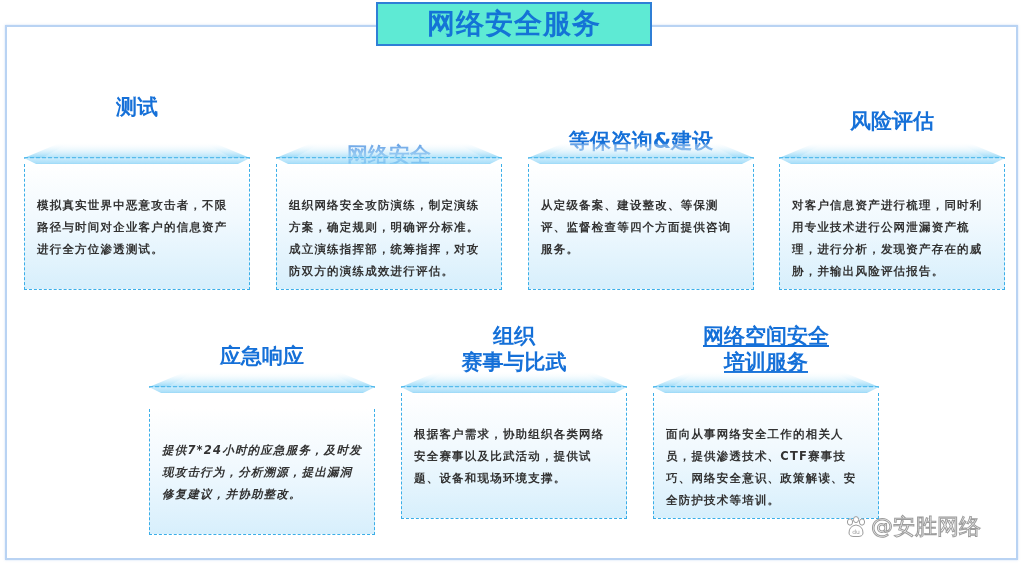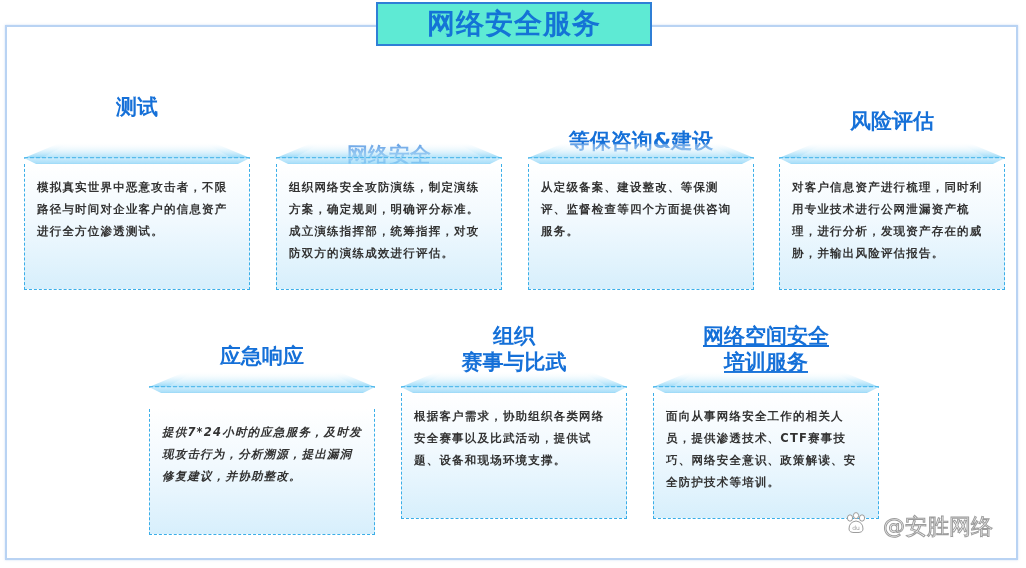--- a/index.html
+++ b/index.html
@@ -25,27 +25,27 @@
     color: #1570d8; font-weight: bold; font-size: 21px; line-height: 26px;
   }
   .lid {
     position: absolute; left: -2px; width: 230px; height: 22px;
   }
   .lid svg { display: block; }
   .box {
     position: absolute; left: 0; width: 226px; box-sizing: border-box;
     border: 1.5px dashed #3aaee8; border-top: none;
     background: linear-gradient(to bottom, #ffffff 0%, #f1f9fe 45%, #d7effc 100%);
-    padding: 12px 10px 0 12px;
+    padding: 30px 10px 0 12px;
     color: #333333; font-size: 11.5px; line-height: 22px; letter-spacing: 1.2px;
     font-weight: bold;
   }
   .watermark {
     position: absolute; left: 845px; top: 512px;
-    display: flex; align-items: flex-start; gap: 16px;
+    display: flex; align-items: center; gap: 4px;
     color: #ffffff; font-size: 22px;
     -webkit-text-stroke: 1px #9c9c9c;
   }
   .paw {
     width: 22px; height: 22px; position: relative;
   }
 </style>
 </head>
 <body>
 

